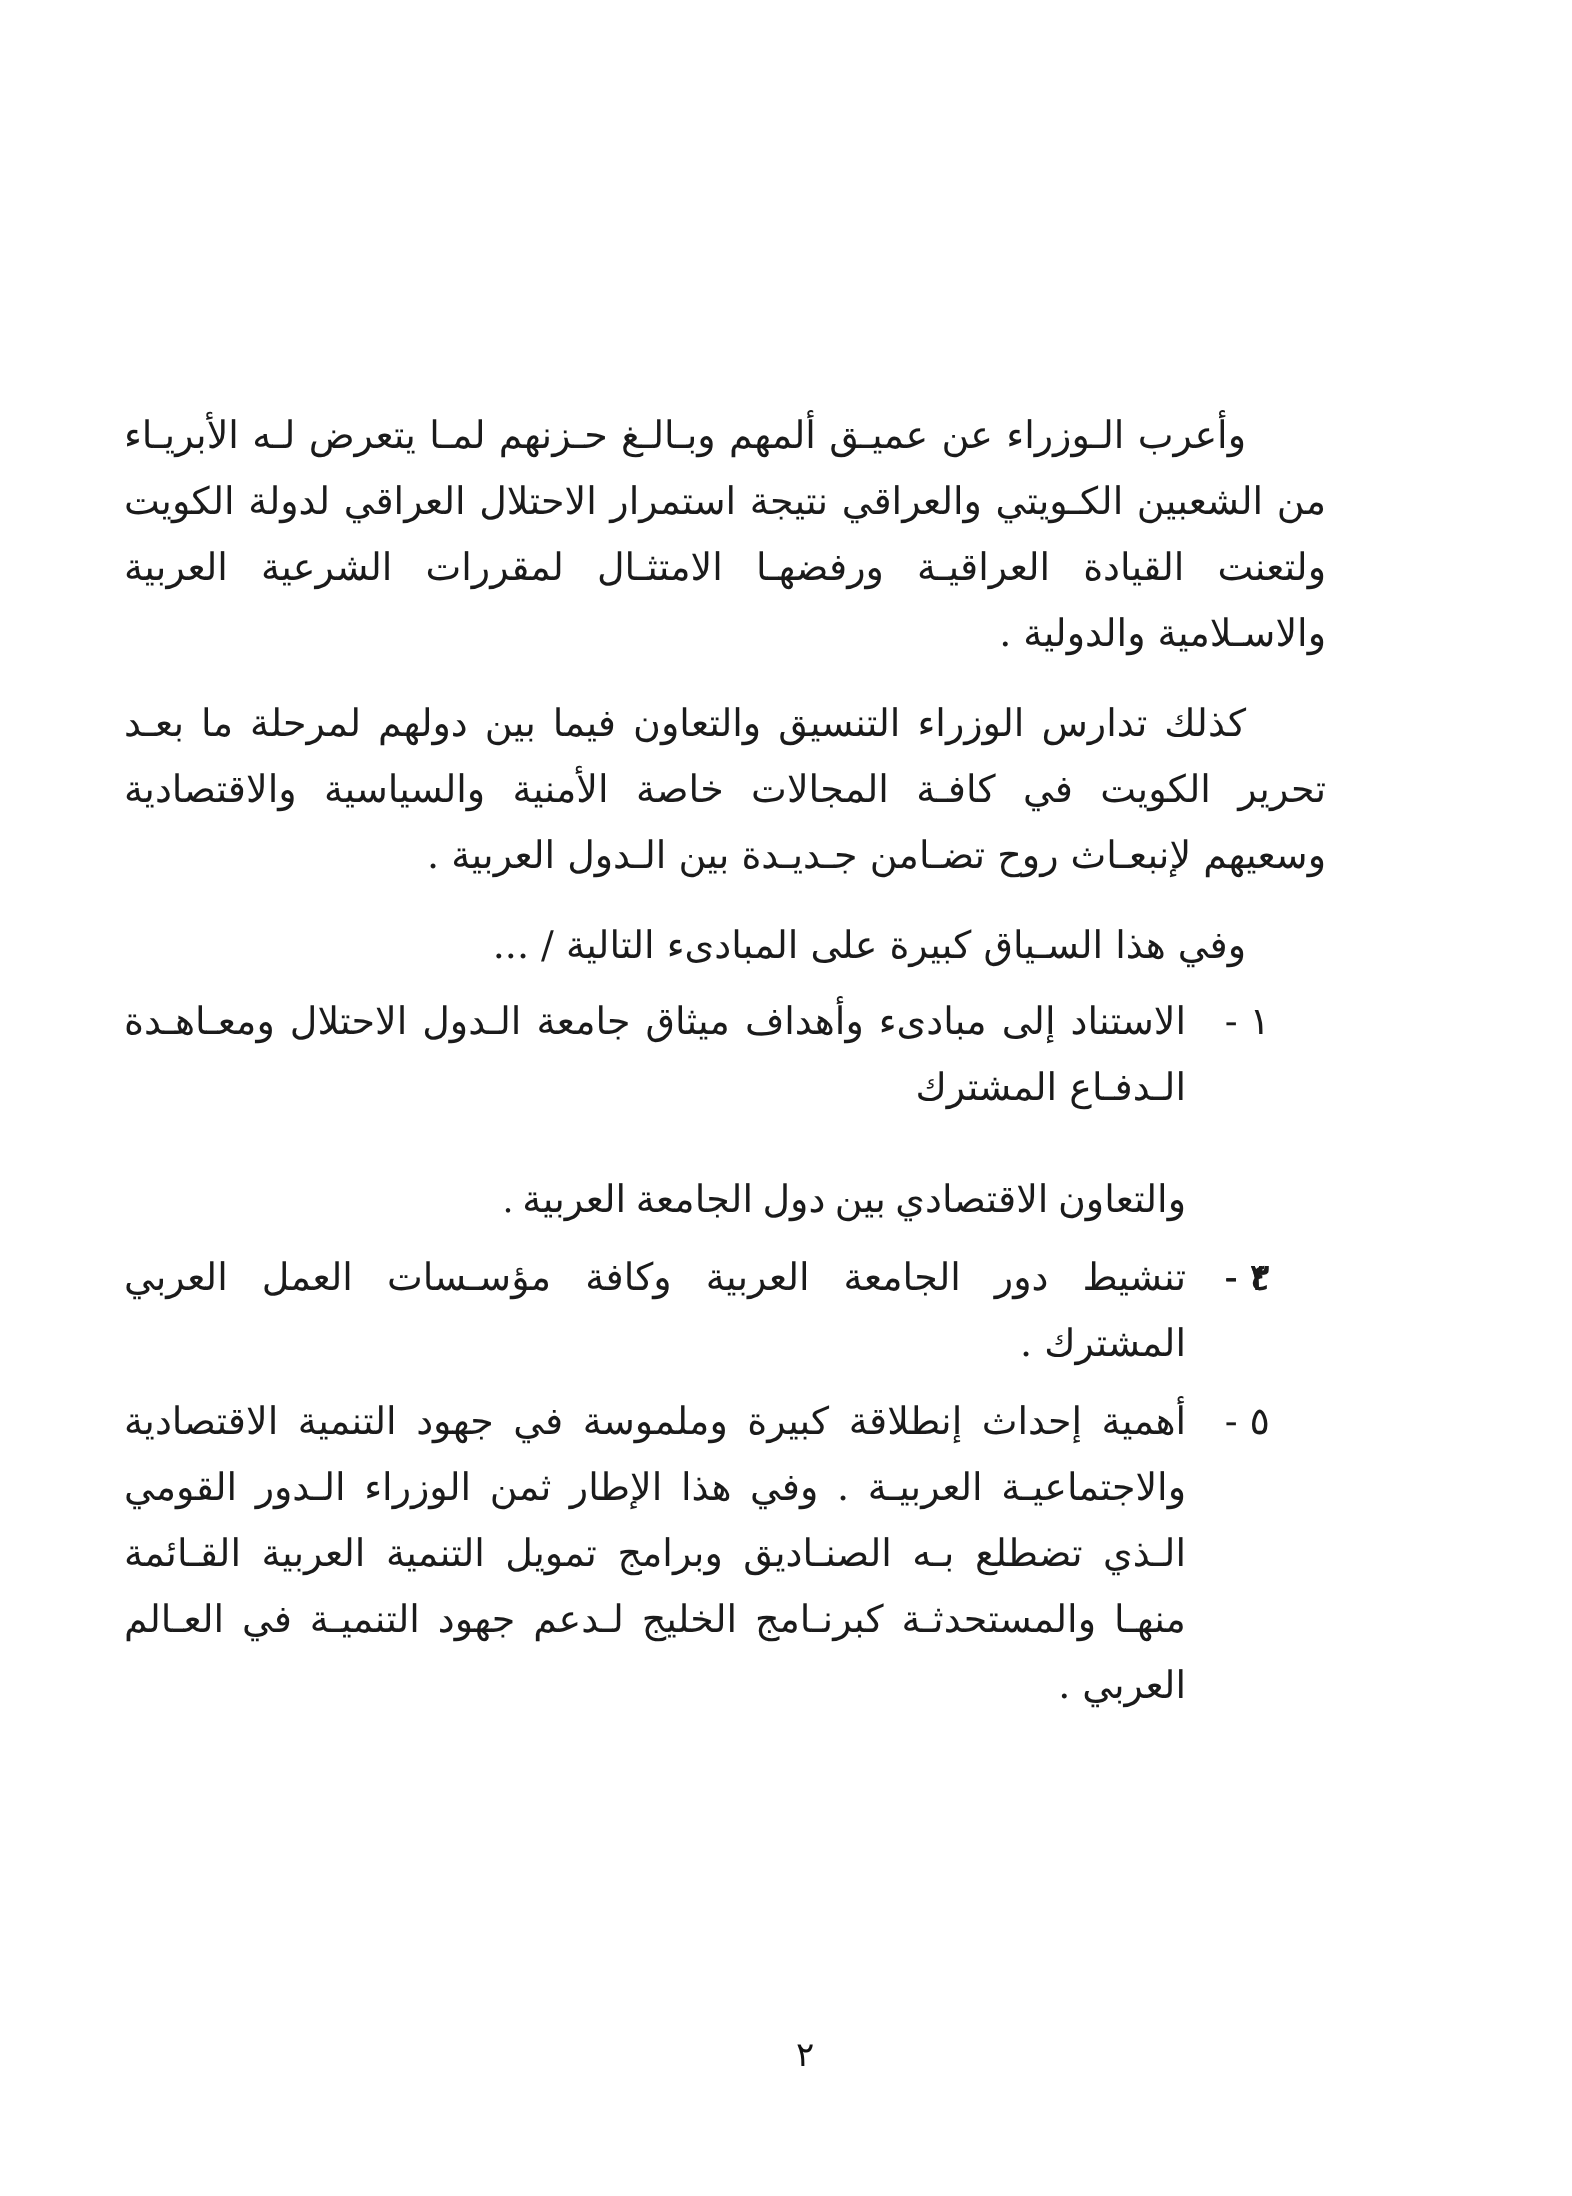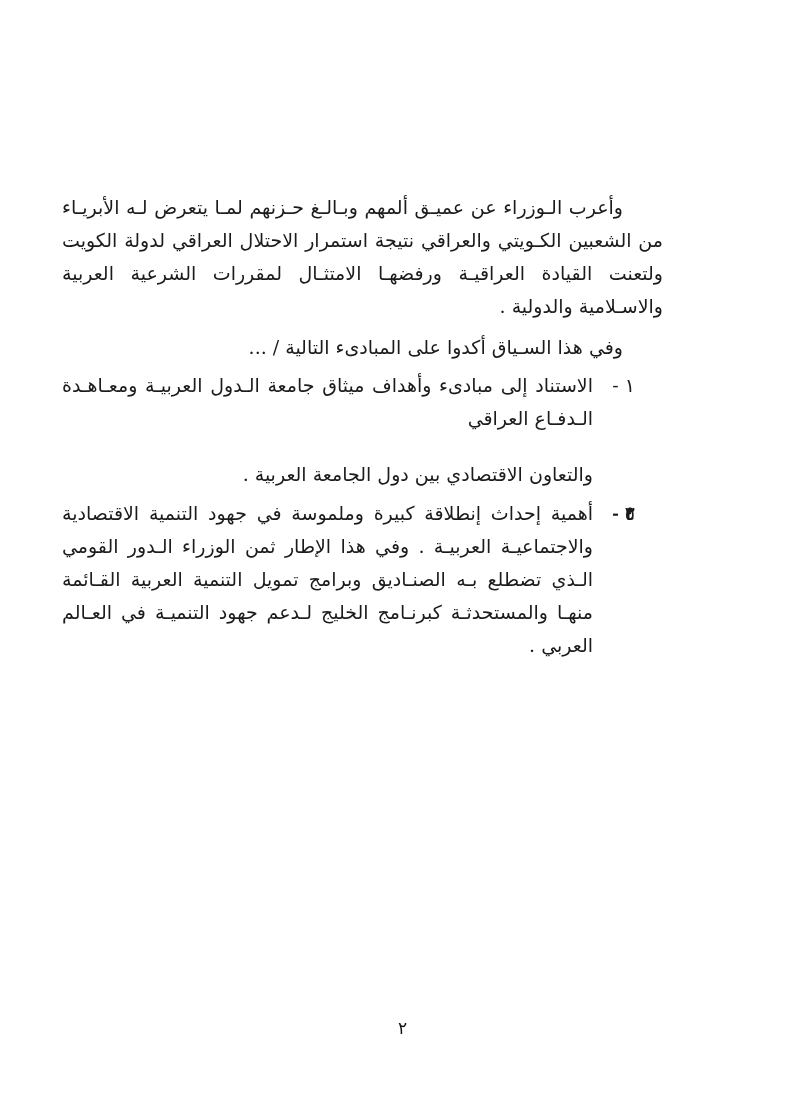--- a/index.html
+++ b/index.html
@@ -21,78 +21,81 @@
     top: 190px;
     right: 123px;
     width: 601px;
     direction: rtl;
     font-size: 19px;
     line-height: 33px;
     text-align: justify;
     text-justify: inter-word;
   }
   .para {
-    margin: 1px 0 8px 0;
+    margin: 12px 0 8px 0;
     text-indent: 40px;
   }
   .para.lead {
     margin-bottom: 5px;
   }
   .item {
     position: relative;
     padding-right: 70px;
     margin-bottom: 6px;
     text-align: justify;
   }
   .item .marker {
     position: absolute;
     right: 28px;
     top: 0;
     white-space: nowrap;
   }
   .item .cont {
     margin-top: 23px;
+    font-family: Liberation Serif, serif;
   }
   .page-number {
     position: absolute;
     top: 1018px;
     left: 398px;
     direction: rtl;
     font-size: 17px;
     color: #111111;
   }
 </style>
 </head>
 <body>
 
 <div class="page">
 
   <div class="text-block">
 
     <p class="para">وأعرب الـوزراء عن عميـق ألمهم وبـالـغ حـزنهم لمـا يتعرض لـه الأبريـاء من الشعبين الكـويتي والعراقي نتيجة استمرار الاحتلال العراقي لدولة الكويت ولتعنت القيادة العراقيـة ورفضهـا الامتثـال لمقررات الشرعية العربية والاسـلامية والدولية .</p>
 
+    <p class="para">كذلك تدارس الوزراء التنسيق والتعاون فيما بين دولهم لمرحلة ما بعـد تحرير الكويت في كافـة المجالات خاصة الأمنية والسياسية والاقتصادية وسعيهم لإنبعـاث روح تضـامن جـديـدة بين الـدول العربية .</p>
 
-    <p class="para lead">وفي هذا السـياق أكدوا على المبادىء التالية / ...</p>
+    <p class="para lead">وفي هذا السـياق كبيرة على المبادىء التالية / ...</p>
 
     <div class="item">
       <span class="marker">١ -</span>
-      <div>الاستناد إلى مبادىء وأهداف ميثاق جامعة الـدول العربيـة ومعـاهـدة الـدفـاع العراقي</div>
+      <div>الاستناد إلى مبادىء وأهداف ميثاق جامعة الـدول الاحتلال ومعـاهـدة الـدفـاع المشترك</div>
       <div class="cont">والتعاون الاقتصادي بين دول الجامعة العربية .</div>
     </div>
 
     <div class="item">
       <span class="marker">٢ -</span>
     </div>
 
     <div class="item">
       <span class="marker">٣ -</span>
     </div>
 
     <div class="item">
       <span class="marker">٤ -</span>
+      <div>تنشيط دور الجامعة العربية وكافة مؤسـسات العمل العربي المشترك .</div>
     </div>
 
     <div class="item">
       <span class="marker">٥ -</span>
       <div>أهمية إحداث إنطلاقة كبيرة وملموسة في جهود التنمية الاقتصادية والاجتماعيـة العربيـة . وفي هذا الإطار ثمن الوزراء الـدور القومي الـذي تضطلع بـه الصنـاديق وبرامج تمويل التنمية العربية القـائمة منهـا والمستحدثـة كبرنـامج الخليج لـدعم جهود التنميـة في العـالم العربي .</div>
     </div>
 
   </div>
 
   <div class="page-number">٢</div>

